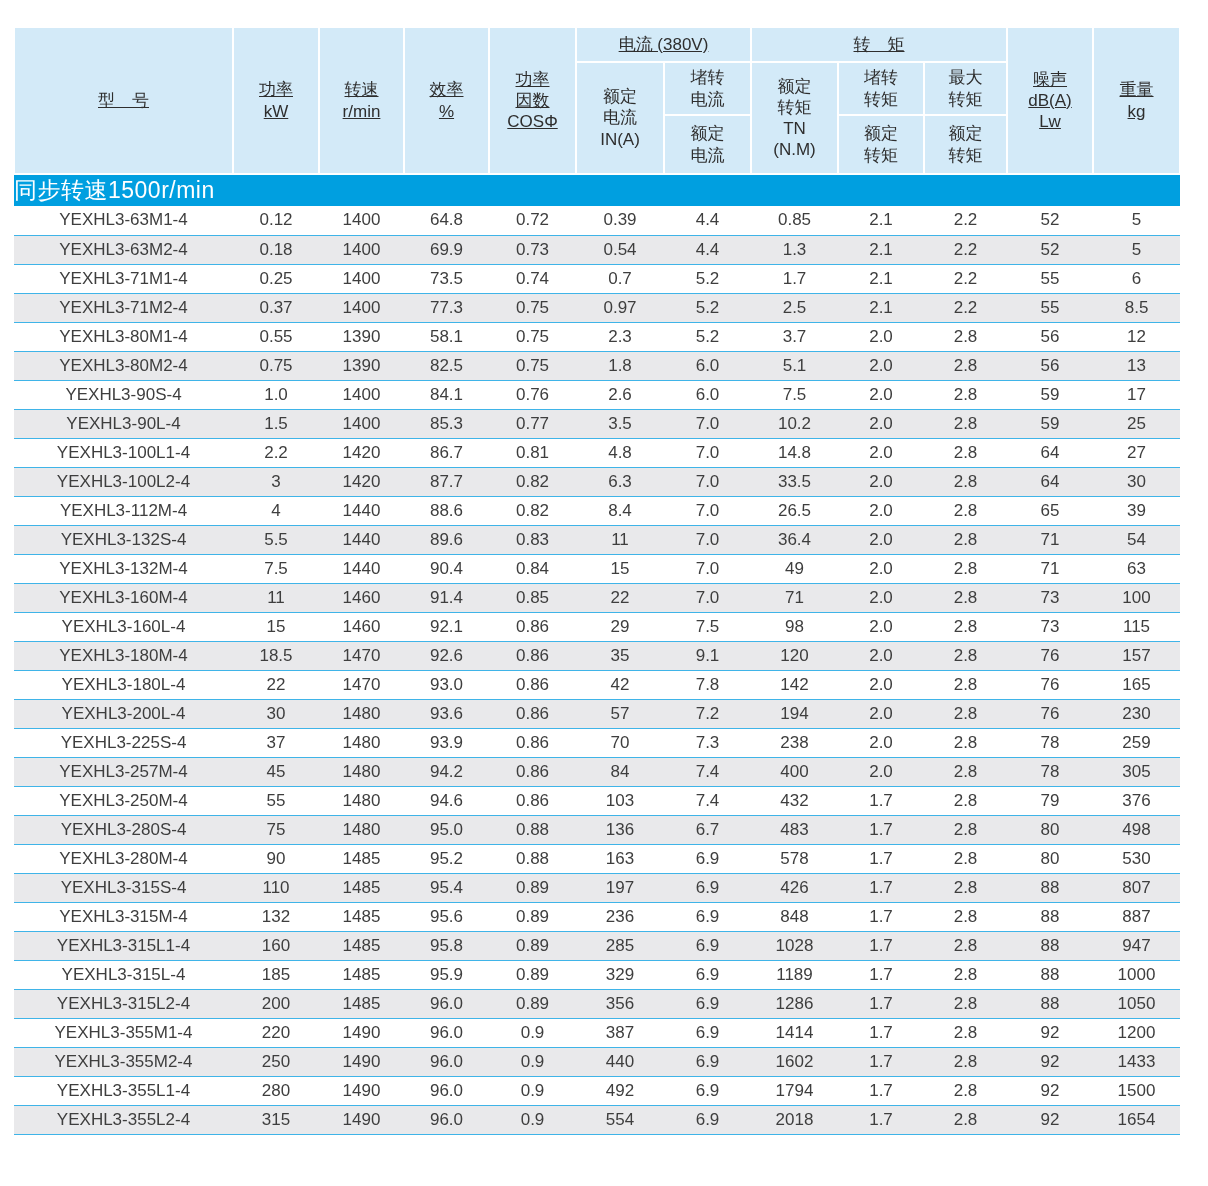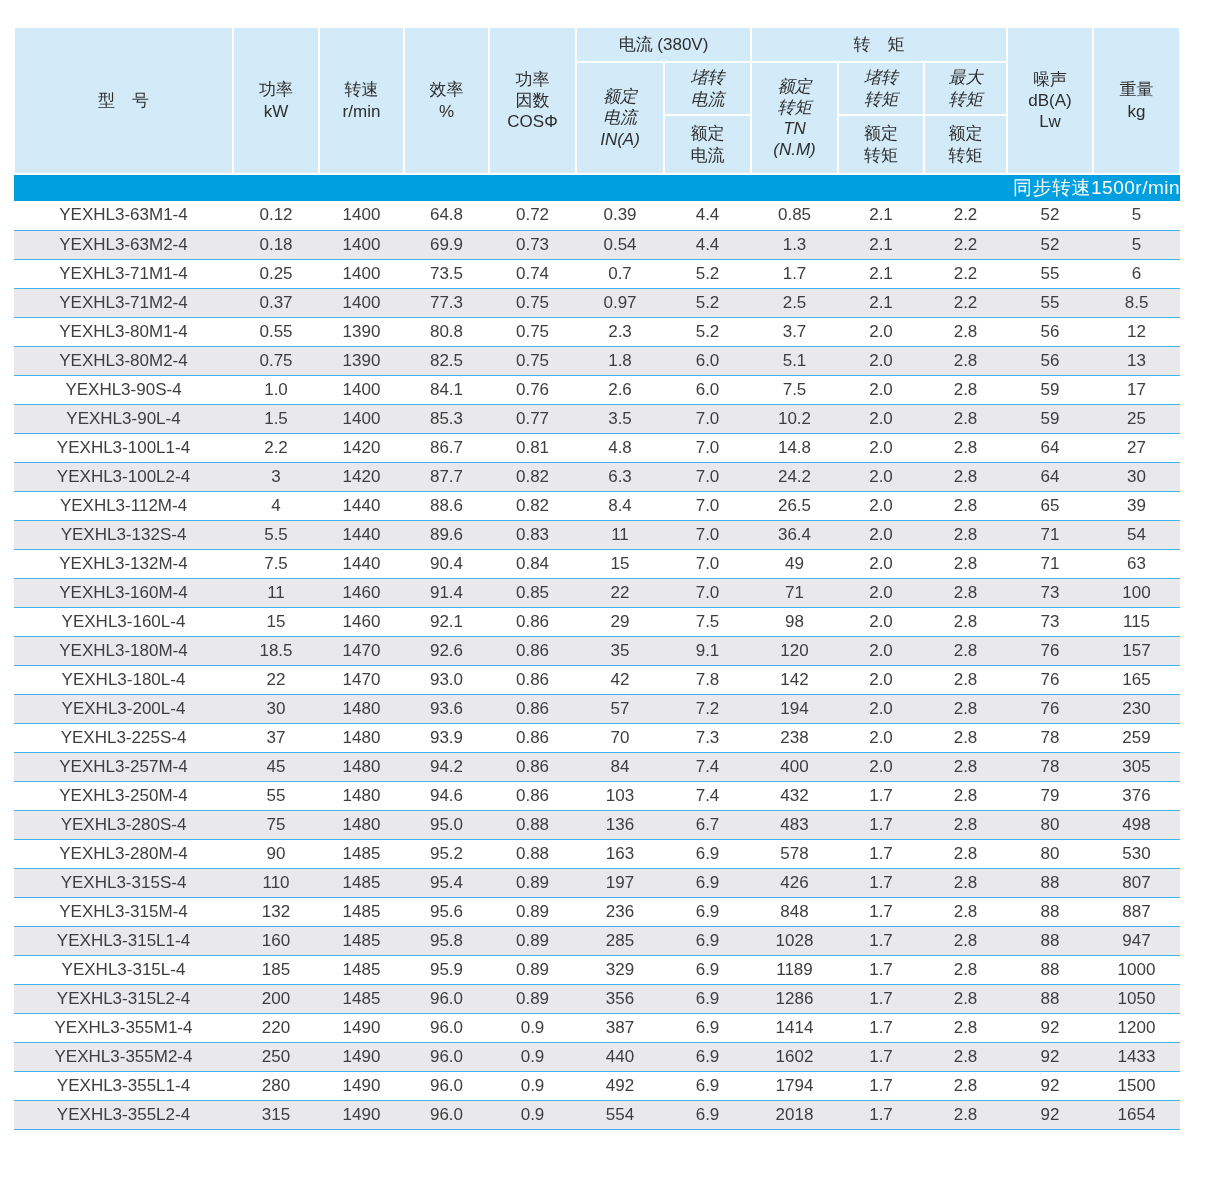--- a/index.html
+++ b/index.html
@@ -18,29 +18,29 @@
     border:2px solid #ffffff;
     font-weight:normal;
     font-size:17px;
     color:#2e2e2e;
     text-align:center;
     vertical-align:middle;
     white-space:pre-line;
     line-height:1.25;
     padding:0;
   }
-  tr.h1 > th { height:35px; }
-  tr.h2 > th { height:53px;font-style:italic; }
+  tr.h1 > th { height:35px;text-decoration:underline; }
+  tr.h2 > th { height:53px; }
   tr.h3 > th { height:59px; }
   tr.banner-row td {
     background:var(--banner,#009fe0);
     color:#ffffff;
-    font-size:19px;
+    font-size:23px;
     height:24px;
-    text-align:right;
+    text-align:left;
     vertical-align:middle;
     border:none;
     padding:0;
     letter-spacing:0.5px;
   }
   tbody td {
     height:29px;
     font-size:17px;
     color:#3e3e3e;
     text-align:center;
@@ -171,21 +171,21 @@
         <td>2.5</td>
         <td>2.1</td>
         <td>2.2</td>
         <td>55</td>
         <td>8.5</td>
       </tr>
       <tr>
         <td>YEXHL3-80M1-4</td>
         <td>0.55</td>
         <td>1390</td>
-        <td>80.8</td>
+        <td>58.1</td>
         <td>0.75</td>
         <td>2.3</td>
         <td>5.2</td>
         <td>3.7</td>
         <td>2.0</td>
         <td>2.8</td>
         <td>56</td>
         <td>12</td>
       </tr>
       <tr class="stripe">
@@ -245,21 +245,21 @@
         <td>27</td>
       </tr>
       <tr class="stripe">
         <td>YEXHL3-100L2-4</td>
         <td>3</td>
         <td>1420</td>
         <td>87.7</td>
         <td>0.82</td>
         <td>6.3</td>
         <td>7.0</td>
-        <td>24.2</td>
+        <td>33.5</td>
         <td>2.0</td>
         <td>2.8</td>
         <td>64</td>
         <td>30</td>
       </tr>
       <tr>
         <td>YEXHL3-112M-4</td>
         <td>4</td>
         <td>1440</td>
         <td>88.6</td>

